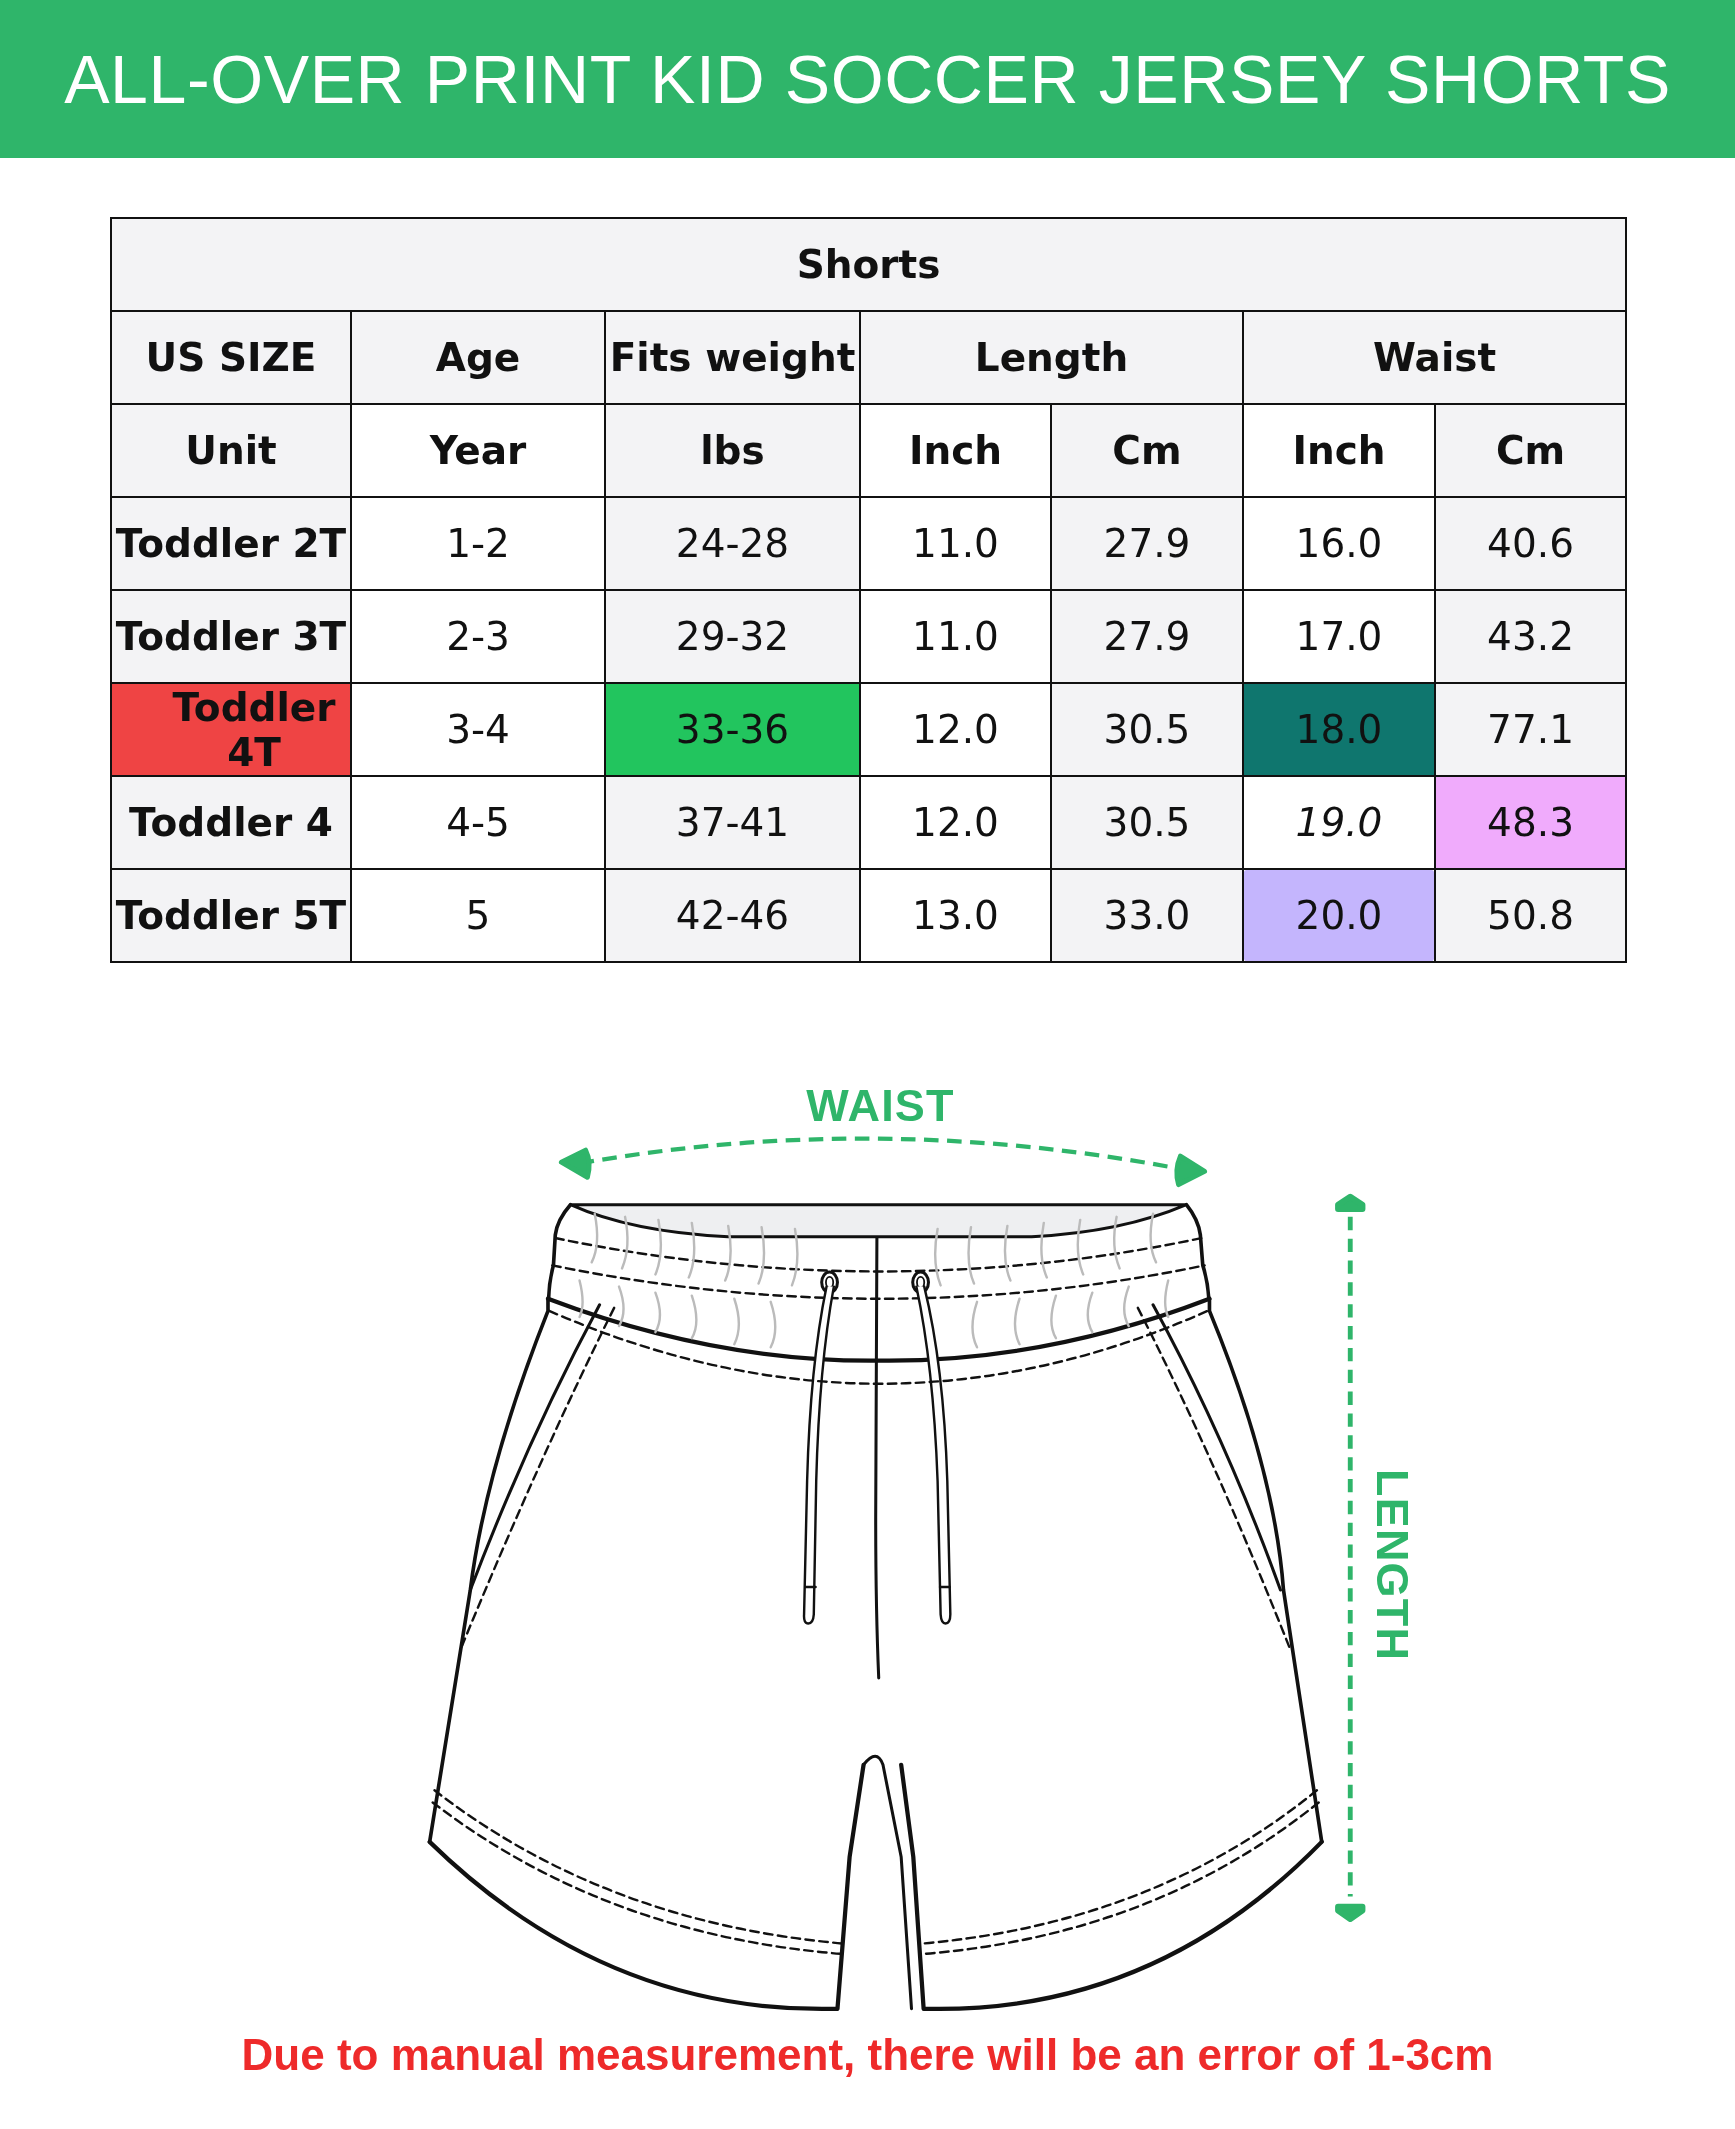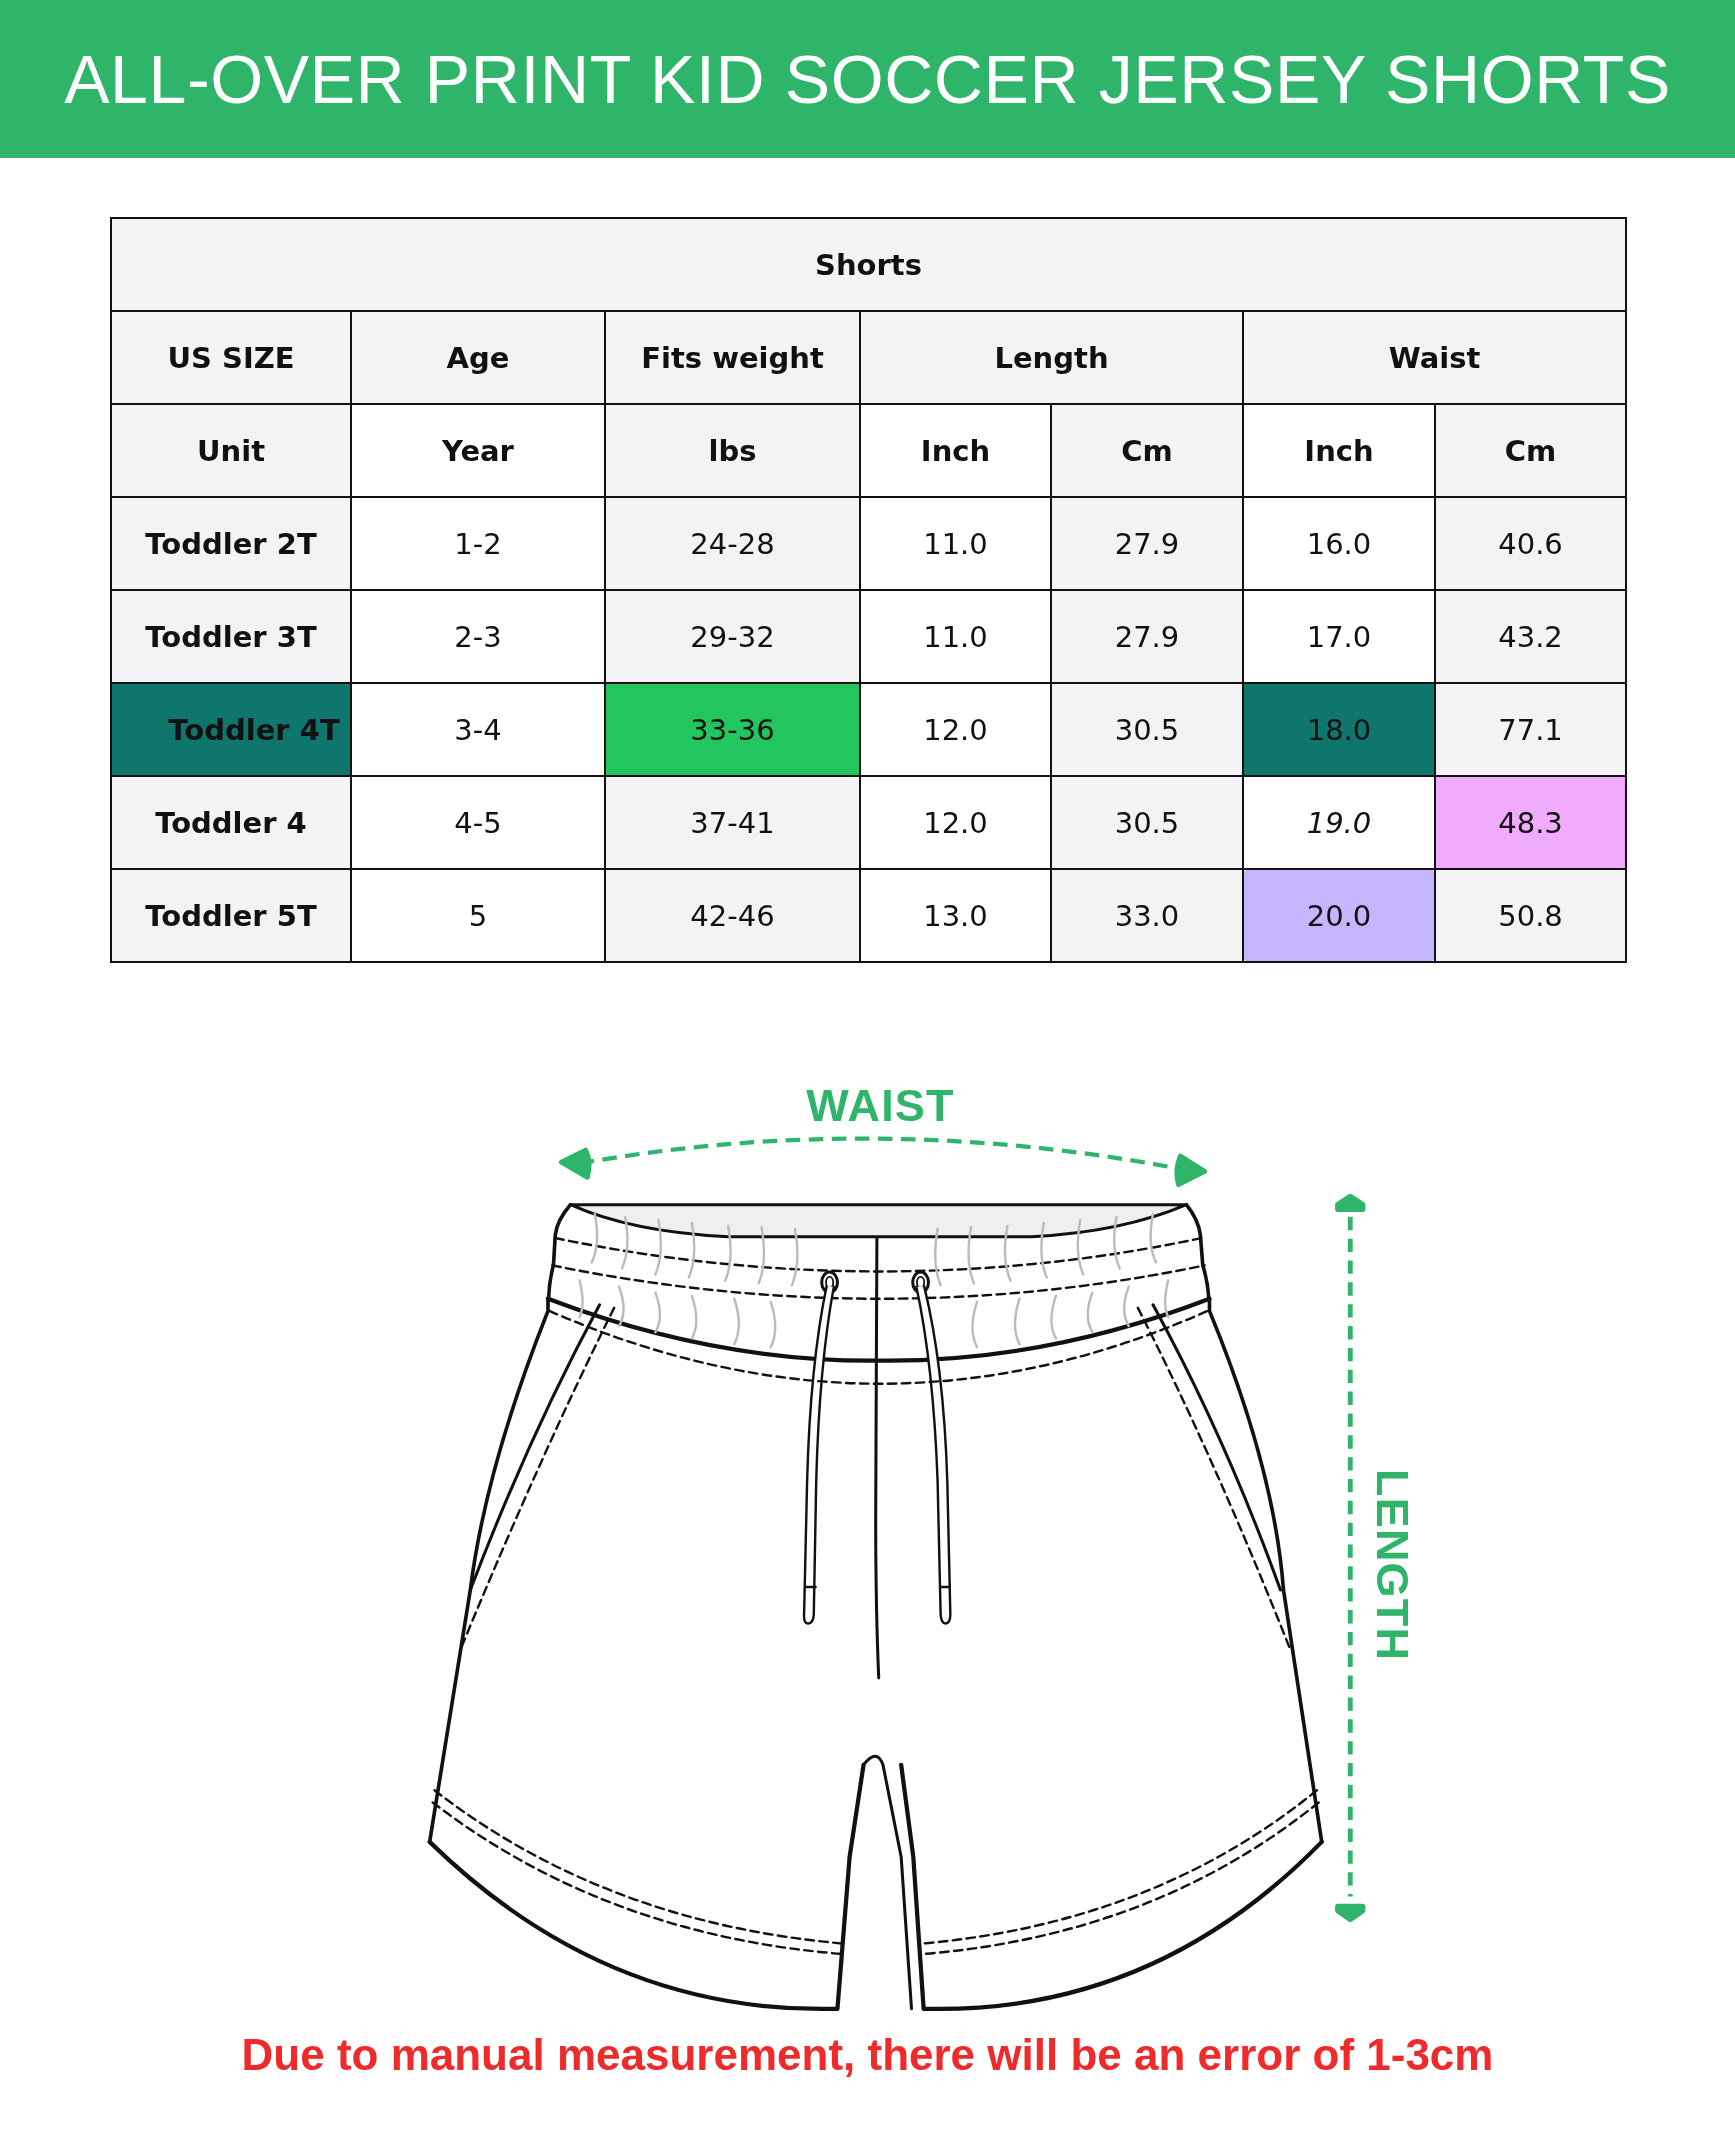--- a/index.html
+++ b/index.html
@@ -14,21 +14,21 @@
     color: #ffffff; font-weight: 400; font-size: 68px; letter-spacing: 0.6px;
     font-family: "Liberation Sans", sans-serif; white-space: nowrap;
   }
 
   table.size-table {
     position: absolute; left: 110px; top: 217px; width: 1515px;
     border-collapse: collapse; table-layout: fixed;
   }
   table.size-table td {
     border: 2.4px solid #111; height: 93px; text-align: center; vertical-align: middle;
-    font-size: 29px; font-family: "DejaVu Sans", sans-serif; padding: 0;
+    font-size: 39px; font-family: "DejaVu Sans", sans-serif; padding: 0;
   }
   td.gray { background: #f3f3f5; }
   td.white { background: #ffffff; }
   td.bold { font-weight: 700; font-size: 28.5px; }
   td.regular { font-weight: 400; }
   td.title-cell { font-weight: 700; font-size: 28.5px; }
 
   .diagram { position: absolute; left: 0; top: 0; width: 1735px; height: 2129px; pointer-events: none; }
 
   .waist-label {
@@ -96,21 +96,21 @@
     <tr>
       <td class="gray bold" style="background: rgb(243, 243, 245);">Toddler 3T</td>
       <td class="white regular" style="background: rgb(255, 255, 255);">2-3</td>
       <td class="gray regular" style="background: rgb(243, 243, 245);">29-32</td>
       <td class="white regular" style="background: rgb(255, 255, 255);">11.0</td>
       <td class="gray regular" style="background: rgb(243, 243, 245);">27.9</td>
       <td class="white regular" style="background: rgb(255, 255, 255);">17.0</td>
       <td class="gray regular" style="background: rgb(243, 243, 245);">43.2</td>
     </tr>
     <tr>
-      <td class="gray bold" style="background: #0f766e; padding-left: 46px;">Toddler 4T</td>
+      <td class="gray bold" style="background: #ef4444; padding-left: 46px;">Toddler 4T</td>
       <td class="white regular" style="background: rgb(255, 255, 255);">3-4</td>
       <td class="gray regular" style="background: #22c55e; text-align: center;">33-36</td>
       <td class="white regular" style="background: rgb(255, 255, 255);">12.0</td>
       <td class="gray regular" style="background: rgb(243, 243, 245);">30.5</td>
       <td class="white regular" style="background: #0f766e;">18.0</td>
       <td class="gray regular" style="background: rgb(243, 243, 245);">77.1</td>
     </tr>
     <tr>
       <td class="gray bold" style="background: rgb(243, 243, 245);">Toddler 4</td>
       <td class="white regular" style="background: rgb(255, 255, 255);">4-5</td>

